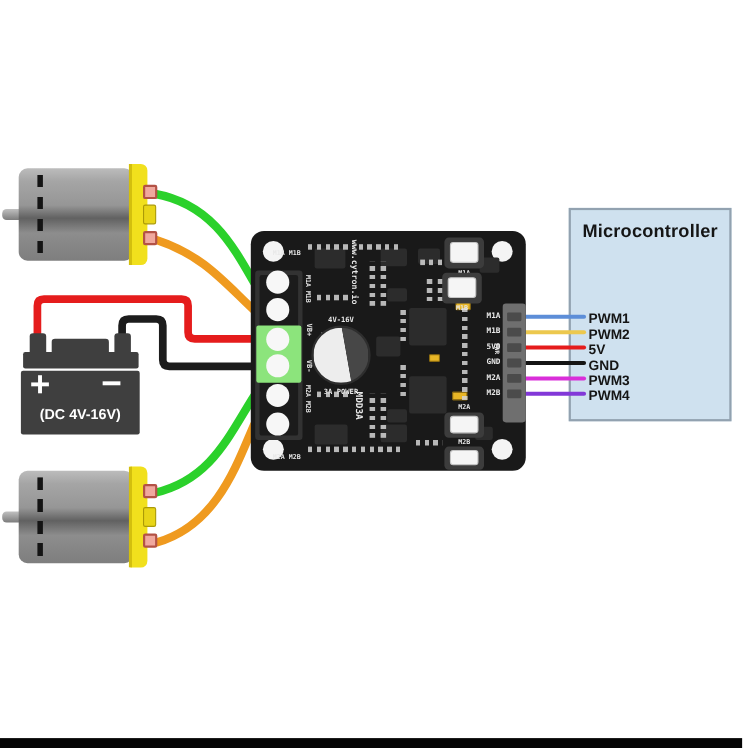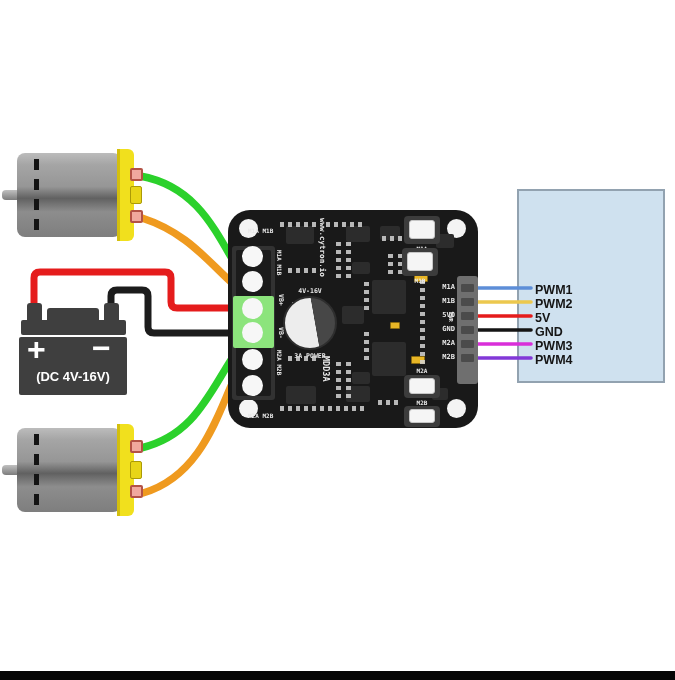--- a/index.html
+++ b/index.html
@@ -13,21 +13,21 @@
   .mcu-title { left:0; top:10px; width:100%; text-align:center; font-size:16.5px;
                font-weight:bold; color:#151515; letter-spacing:.2px; }
   .mcu-pin { left:16px; width:70px; height:14px; font-size:12.5px; font-weight:bold;
              color:#151515; line-height:14px; }
 
   
   #wires { left:0; top:0; z-index:2; }
 
   
   .board { left:228px; top:210px; width:250px; height:218px; background:#191919;
-           border-radius:22px; z-index:3; }
+           border-radius:12px; z-index:3; }
   .hole { width:19px; height:19px; border-radius:50%; background:#f4f4f4; }
   .tblock { left:4px; top:36px; width:43px; height:154px; background:#323232; border-radius:3px; }
   .tblock-inner { left:8px; top:40px; width:35px; height:146px; background:#1b1b1b; border-radius:2px; }
   .tgreen { left:5px; top:86px; width:41px; height:52px; background:#8ce47c; border-radius:2px; }
   .tcirc { left:14px; width:21px; height:21px; border-radius:50%; background:#f7f7f7; }
   .pcb-t { color:#e8e8e8; font-family:"DejaVu Sans Mono", monospace; font-weight:bold; }
   .vtext { writing-mode:vertical-rl; text-orientation:mixed; }
   .cap { left:55px; top:86px; width:54px; height:54px; border-radius:50%;
          background:linear-gradient(80deg,#ededed 58%,#474747 59%);
          border:2px solid #2e2e2e; box-sizing:border-box; }
@@ -59,20 +59,21 @@
   .bat-txt { color:#ffffff; font-weight:bold; }
 
   .bottom-bar { left:0; top:671px; width:675px; height:9px; background:#050505; }
 </style>
 </head>
 <body>
 
 <div id="stage">
 
   <div class="abs mcu">
+    <div class="abs mcu-title">Microcontroller</div>
     <span class="abs mcu-pin" style="top:92px">PWM1</span>
     <span class="abs mcu-pin" style="top:106px">PWM2</span>
     <span class="abs mcu-pin" style="top:120px">5V</span>
     <span class="abs mcu-pin" style="top:134px">GND</span>
     <span class="abs mcu-pin" style="top:148px">PWM3</span>
     <span class="abs mcu-pin" style="top:162px">PWM4</span>
   </div>
 
   <svg id="wires" class="abs" width="675" height="680" viewBox="0 0 675 680">
 

